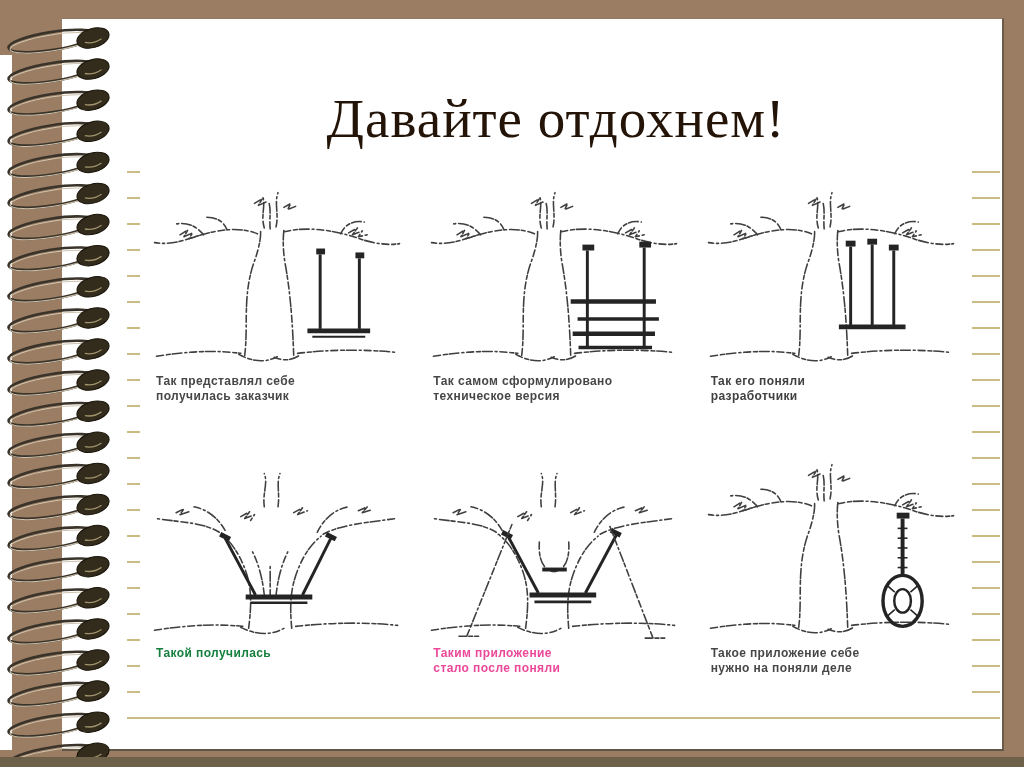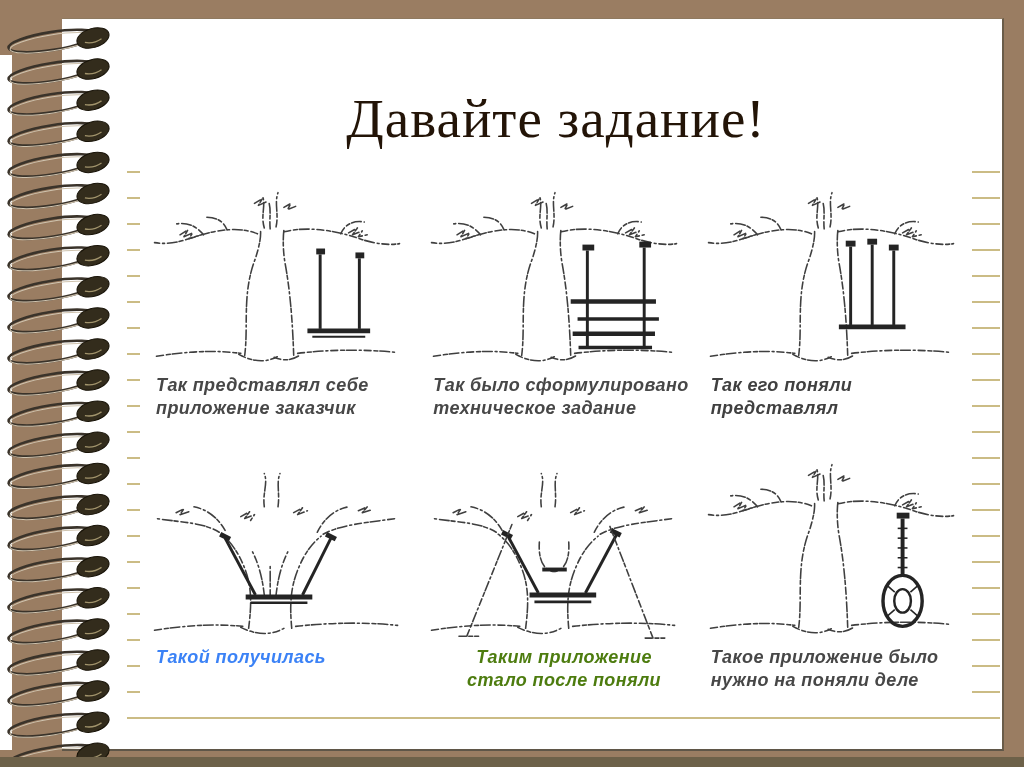--- a/index.html
+++ b/index.html
@@ -10,38 +10,38 @@
         border-top:1px solid #8f7a60;border-right:2px solid #6a5c49;border-bottom:2px solid #5f5648;}
   #ruled-lines{position:absolute;left:65px;top:152px;width:873px;height:549px;
         background:repeating-linear-gradient(to bottom,#cbbc85 0 2px,transparent 2px 26px);}
   #title{position:absolute;left:0;top:68px;width:940px;padding-left:48px;box-sizing:border-box;
         text-align:center;font-family:"Liberation Serif",serif;font-size:55px;font-weight:400;
         color:#231407;letter-spacing:1px;white-space:nowrap;}
   #board{position:absolute;left:78px;top:145px;width:832px;height:544px;background:#ffffff;
         display:grid;grid-template-columns:repeat(3,1fr);grid-template-rows:272px 272px;}
   .panel{position:relative;padding-top:12px;box-sizing:border-box;}
   .panel svg{display:block;margin:0 auto;}
-  .caption{margin:2px 0 0 16px;font-size:18px;font-weight:bold;line-height:1.28;
-        color:#474747;letter-spacing:0.4px;font-style:italic;}
+  .caption{margin:2px 0 0 16px;font-size:12px;font-weight:bold;line-height:1.28;
+        color:#474747;letter-spacing:0.4px;}
   .caption span{display:block;}
   .sk{fill:none;stroke:#3f3f3f;stroke-width:1.6;stroke-linecap:round;stroke-linejoin:round;
       stroke-dasharray:7 3 4 2 10 3 2 3;}
   .ink{fill:none;stroke:#242424;stroke-linecap:butt;}
   #spiral{position:absolute;left:0;top:0;pointer-events:none;}
   #bottom-bar{position:absolute;left:0;bottom:0;width:1024px;height:10px;background:#6d6149;}
 </style>
 </head>
 <body>
 
 <div id="slide" style="background: rgb(154, 125, 98);">
   <div id="left-strip"></div>
 
   <div id="page">
     <div id="ruled-lines"></div>
-    <div id="title" style="color: rgb(35, 20, 7);">Давайте задание!</div>
+    <div id="title" style="color: rgb(35, 20, 7);">Давайте отдохнем!</div>
 
     <div id="board">
       <div class="panel">
         <div class="art">
             <svg width="270" height="196" viewBox="0 0 270 200">
               <path class="sk" d="M10,184 Q60,176 96,181"></path>
               <path class="sk" d="M154,181 Q205,175 254,180"></path>
               <path class="sk" d="M94,182 Q116,194 134,184"></path>
               <path class="sk" d="M130,185 Q144,191 156,183"></path>
               <path class="sk" d="M100,183 C104,152 97,120 111,84 C115,71 117,62 116,54"></path>
@@ -61,21 +61,21 @@
               <path class="ink" stroke-width="3" d="M177,80 V156"></path>
               <path class="ink" stroke-width="3" d="M217,84 V156"></path>
               <path class="ink" stroke-width="6" d="M173,77 h9"></path>
               <path class="ink" stroke-width="6" d="M213,81 h9"></path>
               <path class="ink" stroke-width="5" d="M164,158 H228"></path>
               <path class="ink" stroke-width="2" d="M169,164 H223"></path>
             </svg>
           </div>
         <p class="caption" style="color: rgb(71, 71, 71);">
           <span>Так представлял себе</span>
-          <span>приложение заказчик</span>
+          <span>получилась заказчик</span>
         </p>
       </div>
       <div class="panel">
         <div class="art">
             <svg width="270" height="196" viewBox="0 0 270 200">
               <path class="sk" d="M10,184 Q60,176 96,181"></path>
               <path class="sk" d="M154,181 Q205,175 254,180"></path>
               <path class="sk" d="M94,182 Q116,194 134,184"></path>
               <path class="sk" d="M130,185 Q144,191 156,183"></path>
               <path class="sk" d="M100,183 C104,152 97,120 111,84 C115,71 117,62 116,54"></path>
@@ -96,22 +96,22 @@
               <path class="ink" stroke-width="3" d="M225,73 V174"></path>
               <path class="ink" stroke-width="6" d="M162,73 h12"></path>
               <path class="ink" stroke-width="6" d="M220,70 h12"></path>
               <path class="ink" stroke-width="4.5" d="M150,128 H237"></path>
               <path class="ink" stroke-width="3.5" d="M157,146 H240"></path>
               <path class="ink" stroke-width="4.5" d="M152,161 H236"></path>
               <path class="ink" stroke-width="3.5" d="M158,175 H233"></path>
             </svg>
           </div>
         <p class="caption" style="color: rgb(71, 71, 71);">
-          <span>Так было сформулировано</span>
-          <span>техническое задание</span>
+          <span>Так самом сформулировано</span>
+          <span>техническое версия</span>
         </p>
       </div>
       <div class="panel">
         <div class="art">
             <svg width="270" height="196" viewBox="0 0 270 200">
               <path class="sk" d="M10,184 Q60,176 96,181"></path>
               <path class="sk" d="M154,181 Q205,175 254,180"></path>
               <path class="sk" d="M94,182 Q116,194 134,184"></path>
               <path class="sk" d="M130,185 Q144,191 156,183"></path>
               <path class="sk" d="M100,183 C104,152 97,120 111,84 C115,71 117,62 116,54"></path>
@@ -132,21 +132,21 @@
               <path class="ink" stroke-width="3" d="M175,70 V152"></path>
               <path class="ink" stroke-width="3" d="M197,76 V152"></path>
               <path class="ink" stroke-width="6" d="M148,69 h10"></path>
               <path class="ink" stroke-width="6" d="M170,67 h10"></path>
               <path class="ink" stroke-width="6" d="M192,73 h10"></path>
               <path class="ink" stroke-width="5" d="M141,154 H209"></path>
             </svg>
           </div>
         <p class="caption" style="color: #404040;">
           <span>Так его поняли</span>
-          <span>представлял</span>
+          <span>разработчики</span>
         </p>
       </div>
       <div class="panel">
         <div class="art">
             <svg width="270" height="196" viewBox="0 0 270 200">
               <path class="sk" d="M8,186 Q58,178 98,182"></path>
               <path class="sk" d="M152,182 Q208,176 256,181"></path>
               <path class="sk" d="M96,183 Q120,195 140,184"></path>
               <path class="sk" d="M104,184 C107,160 108,140 98,118 C92,104 84,94 76,88"></path>
               <path class="sk" d="M148,184 C146,162 146,142 156,120 C162,106 170,96 178,90"></path>
@@ -164,21 +164,21 @@
               <path class="sk" d="M132,150 C134,132 138,118 144,106"></path>
               <path class="sk" d="M126,152 C126,140 126,130 126,120"></path>
               <path class="ink" stroke-width="3" d="M80,92 L111,150"></path>
               <path class="ink" stroke-width="3" d="M188,92 L159,150"></path>
               <path class="ink" stroke-width="5" d="M75,88 l10,5"></path>
               <path class="ink" stroke-width="5" d="M183,88 l10,5"></path>
               <path class="ink" stroke-width="5" d="M101,152 H169"></path>
               <path class="ink" stroke-width="2.5" d="M106,158 H164"></path>
             </svg>
           </div>
-        <p class="caption" style="color: #3b82f6;">
+        <p class="caption" style="color: #15803d;">
           <span>Такой получилась</span>
         </p>
       </div>
       <div class="panel">
         <div class="art">
             <svg width="270" height="196" viewBox="0 0 270 200">
               <path class="sk" d="M8,186 Q58,178 98,182"></path>
               <path class="sk" d="M152,182 Q208,176 256,181"></path>
               <path class="sk" d="M96,183 Q120,195 140,184"></path>
               <path class="sk" d="M104,184 C107,160 108,140 98,118 C92,104 84,94 76,88"></path>
@@ -201,21 +201,21 @@
               <path class="ink" stroke-width="5" d="M80,86 l10,5"></path>
               <path class="ink" stroke-width="5" d="M191,84 l10,5"></path>
               <path class="ink" stroke-width="5" d="M108,150 H176"></path>
               <path class="ink" stroke-width="3" d="M113,157 H171"></path>
               <path class="sk" d="M44,192 L90,78"></path>
               <path class="sk" d="M234,194 L190,80"></path>
               <path class="sk" d="M36,192 h20"></path>
               <path class="sk" d="M226,194 h20"></path>
             </svg>
           </div>
-        <p class="caption" style="color: #4d7c0f; text-align: center;">
+        <p class="caption" style="color: #ec4899;">
           <span>Таким приложение</span>
           <span>стало после поняли</span>
         </p>
       </div>
       <div class="panel">
         <div class="art">
             <svg width="270" height="196" viewBox="0 0 270 200">
               <path class="sk" d="M10,184 Q60,176 96,181"></path>
               <path class="sk" d="M154,181 Q205,175 254,180"></path>
               <path class="sk" d="M94,182 Q116,194 134,184"></path>
@@ -243,21 +243,21 @@
               <path class="ink" stroke-width="1.6" d="M201,122 h10"></path>
               <ellipse class="ink" cx="206" cy="156" rx="20" ry="26" stroke-width="3.5"></ellipse>
               <ellipse class="ink" cx="206" cy="156" rx="8.5" ry="12" stroke-width="2.5"></ellipse>
               <path class="ink" stroke-width="1.6" d="M191,141 l7,6"></path>
               <path class="ink" stroke-width="1.6" d="M221,141 l-7,6"></path>
               <path class="ink" stroke-width="1.6" d="M191,171 l7,-6"></path>
               <path class="ink" stroke-width="1.6" d="M221,171 l-7,-6"></path>
             </svg>
           </div>
         <p class="caption" style="color: rgb(71, 71, 71);">
-          <span>Такое приложение было</span>
+          <span>Такое приложение себе</span>
           <span>нужно на поняли деле</span>
         </p>
       </div>
     </div>
   </div>
 
   <svg id="spiral" width="124" height="767" viewBox="0 0 124 767">
       <ellipse cx="52" cy="41" rx="44" ry="9" fill="none" stroke="#3a332a" stroke-width="2.6" transform="rotate(-9 52 41)"></ellipse>
       <ellipse cx="52" cy="42.8" rx="42.5" ry="8" fill="none" stroke="#cfc3ae" stroke-width="1" transform="rotate(-9 52 42.8)"></ellipse>
       <ellipse cx="93" cy="38" rx="16.5" ry="9.5" fill="#332c1c" stroke="#181308" stroke-width="1" transform="rotate(-16 93 38)"></ellipse>

